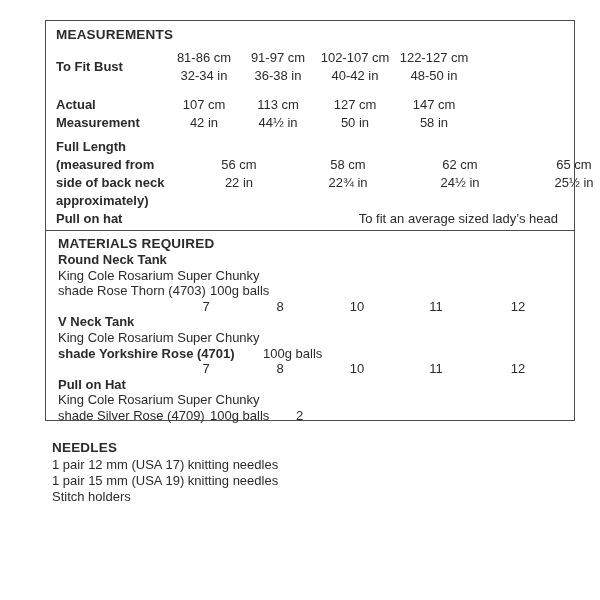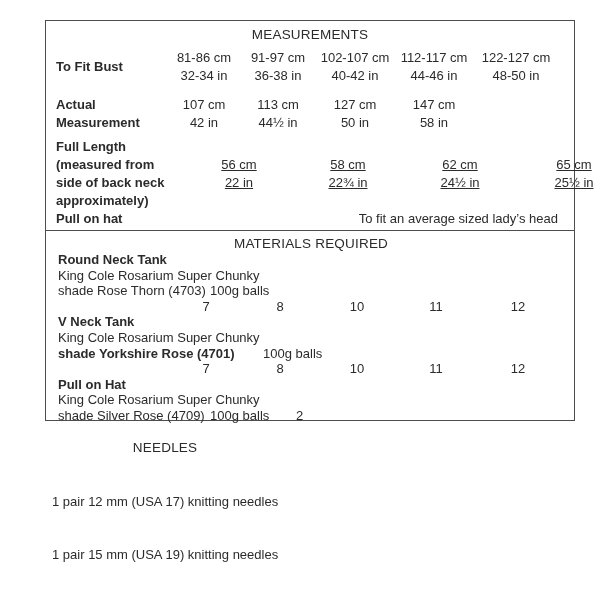--- a/index.html
+++ b/index.html
@@ -14,38 +14,37 @@
   .box {
     position:absolute;
     left:45px; top:20px;
     width:530px; height:401px;
     border:1px solid #4d4d4d;
     background:#fff;
   }
   .meas { padding:7px 10px 0 10px; }
   .sec-title {
     font-size:13.5px;
-    font-weight:normal;
+    font-weight:bold;
     line-height:14px;
     margin-bottom:7px;
     letter-spacing:0.2px;
-    text-align:center;
   }
   .grid {
     display:grid;
     grid-template-columns:112px 72px 76px 78px 80px 84px;
     line-height:18px;
     white-space:nowrap;
   }
   .lbl { font-weight:bold; }
   .val { text-align:center; }
   .row-bust { margin-top:7px; }
   .row-actual { margin-top:11px; }
   .row-length { margin-top:6px;gap:35px; }
-  .pad-1line { padding-top:18px;text-decoration:underline; }
+  .pad-1line { padding-top:18px; }
   .row-hat { margin-top:0; }
   .hat-value { grid-column:2 / -1; padding-left:55px; text-align:right; }
   .divider {
     position:absolute;
     left:-1px; right:-1px; top:209px;
     border-top:1px solid #4d4d4d;
   }
   .mats {
     position:absolute;
     left:2px; top:210px; right:0;
@@ -57,21 +56,21 @@
   .shade-row { display:flex; }
   .w152 { width:152px; flex:none; }
   .w205 { width:205px; flex:none;font-weight:bold; }
   .w86  { width:86px; flex:none; }
   .nums { line-height:15.6px; }
   .needles {
     position:absolute;
     left:52px; top:440px;
   }
   .needles .sec-title { line-height:16.5px; margin-bottom:0; }
-  .n-line { line-height:16.2px; white-space:nowrap;margin-top:37px; }
+  .n-line { line-height:16.2px; white-space:nowrap; }
 </style>
 </head>
 <body>
 
 <div class="box">
 
   <div class="meas">
     <div class="sec-title">MEASUREMENTS</div>
 
     <div class="grid row-bust">
@@ -80,24 +79,20 @@
         <div>81-86 cm</div>
         <div>32-34 in</div>
       </div>
       <div class="val">
         <div>91-97 cm</div>
         <div>36-38 in</div>
       </div>
       <div class="val">
         <div>102-107 cm</div>
         <div>40-42 in</div>
-      </div>
-      <div class="val">
-        <div>112-117 cm</div>
-        <div>44-46 in</div>
       </div>
       <div class="val">
         <div>122-127 cm</div>
         <div>48-50 in</div>
       </div>
     </div>
 
     <div class="grid row-actual">
       <div class="lbl">
         <div>Actual</div>

